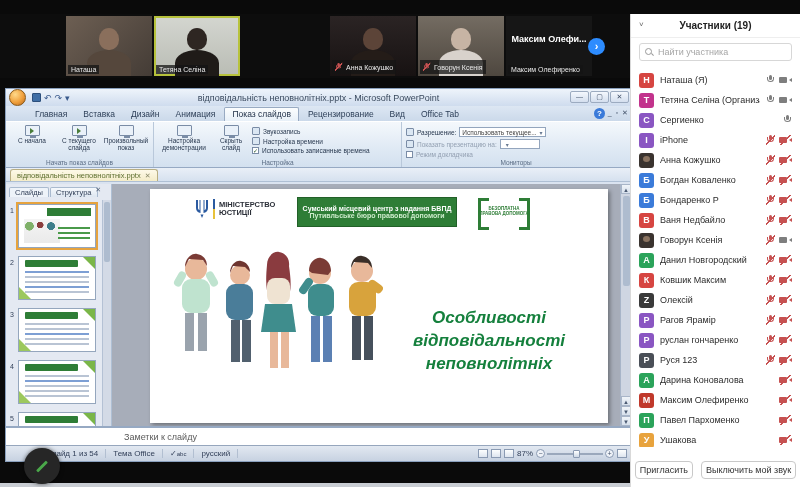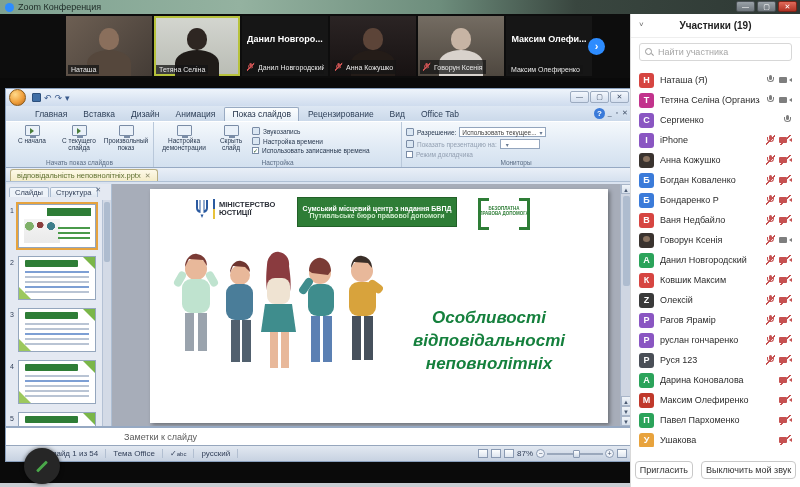--- a/index.html
+++ b/index.html
@@ -178,48 +178,32 @@
   .annot{position:absolute;left:24px;top:448px;width:36px;height:36px;border-radius:50%;background:#262626;z-index:8;
     display:flex;align-items:center;justify-content:center;box-shadow:0 0 4px rgba(0,0,0,.6);}
   .pen{width:14px;height:3px;background:#4aa84a;transform:rotate(-45deg);border-radius:1px;}
   .bstrip{position:absolute;left:0;bottom:0;width:630px;height:4px;background:#c9cdd3;z-index:4;}
 </style>
 </head>
 <body>
 
 <div id="stage">
 
-  <div class="ztitle">
-    <span class="zico"></span>
-    <span class="ztext">Zoom Конференция</span>
-    <div class="zwin">
-      <span class="zwb">—</span>
-      <span class="zwb">▢</span>
-      <span class="zwb close">✕</span>
-    </div>
-  </div>
 
   <div class="strip">
     <div class="tile t1" style="left:66px">
       <div class="sil"></div>
       <div class="label">
           <span>Наташа</span>
         </div>
     </div>
     <div class="tile t2" style="left:154px">
       <div class="sil"></div>
       <div class="label">
           <span>Тетяна Селіна</span>
-        </div>
-    </div>
-    <div class="tile" style="left:242px">
-      <div class="ctext">Данил Новгоро...</div>
-      <div class="label">
-          <span class="pmic m tmic"></span>
-          <span>Данил Новгородский</span>
         </div>
     </div>
     <div class="tile t4" style="left:330px">
       <div class="sil"></div>
       <div class="label">
           <span class="pmic m tmic"></span>
           <span>Анна Кожушко</span>
         </div>
     </div>
     <div class="tile t5" style="left:418px">
@@ -240,20 +224,21 @@
 
   <div class="ppt">
     <div class="ppt-title">
       <span class="orb"></span>
       <span class="qat">
         <span class="savico"></span>
         <span class="qico">↶</span>
         <span class="qico">↷</span>
         <span class="qico">▾</span>
       </span>
+      <span class="ptitle-text">відповідальність неповнолітніх.pptx - Microsoft PowerPoint</span>
       <span class="pwin">
         <span class="pwb">—</span>
         <span class="pwb">▢</span>
         <span class="pwb">✕</span>
       </span>
     </div>
 
     <div class="tabsrow">
       <span class="rtab">Главная</span>
       <span class="rtab">Вставка</span>

